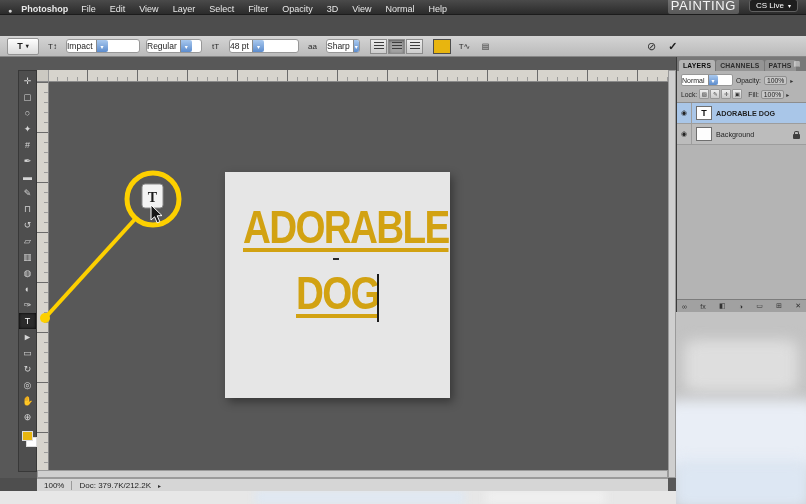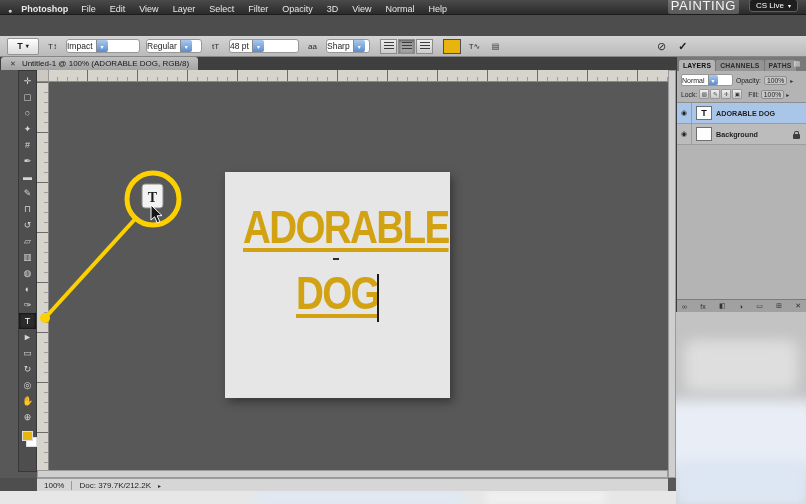--- a/index.html
+++ b/index.html
@@ -32,21 +32,21 @@
   .tool-preset{width:30px;height:15px;background:linear-gradient(#fefefe,#dcdcdc);
                border:1px solid #949494;border-radius:2px;display:flex;align-items:center;
                justify-content:center;gap:3px;font-weight:bold;font-size:9px;}
   .opt-icon{min-width:15px;height:15px;display:flex;align-items:center;justify-content:center;
             font-size:8px;color:#2a2a2a;}
   .combo{height:14px;background:#fff;border:1px solid #979797;border-radius:3px;box-sizing:border-box;
          display:flex;align-items:center;justify-content:flex-start;font-size:8.5px;}
   .combo .arrow{width:11px;height:100%;margin-left:3px;border-left:1px solid #8a8a8a;
                 border-radius:0 2px 2px 0;background:linear-gradient(#a9c9ef,#5c8ccd);
                 color:#fff;font-size:6px;display:flex;align-items:center;justify-content:center;}
-  .w74{width:74px}.w56{width:56px}.w48{width:44px}.w46{width:70px}
+  .w74{width:74px}.w56{width:56px}.w48{width:34px}.w46{width:70px}
   .align-group{display:flex;gap:1px;margin-left:4px;}
   .align-btn{width:17px;height:15px;box-sizing:border-box;border:1px solid #8b8b8b;
              background:linear-gradient(#ececec,#cdcdcd);display:flex;align-items:center;justify-content:center;}
   .align-btn.selected{background:#a2a2a2;box-shadow:inset 0 1px 3px rgba(0,0,0,.45);}
   .bars{width:10px;height:8px;background:repeating-linear-gradient(to bottom,#3c3c3c 0 1px,transparent 1px 3px);}
   .color-swatch{width:16px;height:13px;border:1px solid #4d4d4d;margin-left:4px;
                 background:var(--swatch-yellow,#e8b50f);}
   .commit-group{margin-left:148px;display:flex;align-items:center;gap:12px;}
   .cancel-btn{font-size:11px;color:#2e2e2e;}
   .commit-btn{font-size:11px;color:#1d1d1d;font-weight:bold;}
@@ -131,21 +131,21 @@
             background:linear-gradient(#efefef,#cacaca);font-size:5.5px;display:flex;align-items:center;
             justify-content:center;color:#333;}
   .layer-row{height:20px;display:flex;align-items:center;border-bottom:1px solid #9d9d9d;background:#bcbcbc;}
   .layer-row.selected{background:var(--layer-selected-blue,#a9c6e8);}
   .eye-box{width:15px;height:100%;box-sizing:border-box;border-right:1px solid #9d9d9d;display:flex;
            align-items:center;justify-content:center;font-size:7px;color:#222;}
   .layer-thumb{width:16px;height:14px;box-sizing:border-box;background:#fdfdfd;border:1px solid #6f6f6f;
                margin:0 4px;display:flex;align-items:center;justify-content:center;
                font-size:9px;font-weight:bold;color:#111;}
   .layer-name{font-size:7.2px;font-weight:bold;white-space:nowrap;}
-  .layer-name.plain{font-weight:bold;text-align:center;}
+  .layer-name.plain{font-weight:normal;text-align:center;}
   .layer-lock{margin-left:auto;margin-right:6px;}
   .mini-lock{width:7px;height:5px;background:#3e3e3e;border-radius:1px;position:relative;display:inline-block;}
   .mini-lock::before{content:"";position:absolute;left:1px;top:-3px;width:3px;height:3px;
                      border:1px solid #3e3e3e;border-bottom:none;border-radius:2px 2px 0 0;}
   .panel-bottom{position:absolute;bottom:0;left:0;right:0;height:13px;box-sizing:border-box;
                 background:#a1a1a1;border-top:1px solid #7c7c7c;display:flex;align-items:center;
                 justify-content:space-between;padding:0 5px;font-size:7px;color:#333;}
   .pb-ico{display:flex;align-items:center;justify-content:center;}
 
   .blur-area{position:absolute;left:676px;top:312px;width:130px;height:192px;background:#c3c3c3;overflow:hidden;}
@@ -226,26 +226,20 @@
     </div>
     <div class="color-swatch"></div>
     <div class="opt-icon">T∿</div>
     <div class="opt-icon">▤</div>
     <div class="commit-group">
       <span class="cancel-btn">⊘</span>
       <span class="commit-btn">✓</span>
     </div>
   </div>
 
-  <div class="tab-bar">
-    <div class="doc-tab">
-      <span class="tab-close">✕</span>
-      <span>Untitled-1 @ 100% (ADORABLE DOG, RGB/8)</span>
-    </div>
-  </div>
 
   <div class="workspace-bg"></div>
   <div class="ruler-h"></div>
   <div class="ruler-v"></div>
   <div class="ruler-corner"></div>
   <div class="h-scroll"></div>
   <div class="v-scroll"></div>
 
   <div class="canvas-doc">
     <div class="canvas-text">

